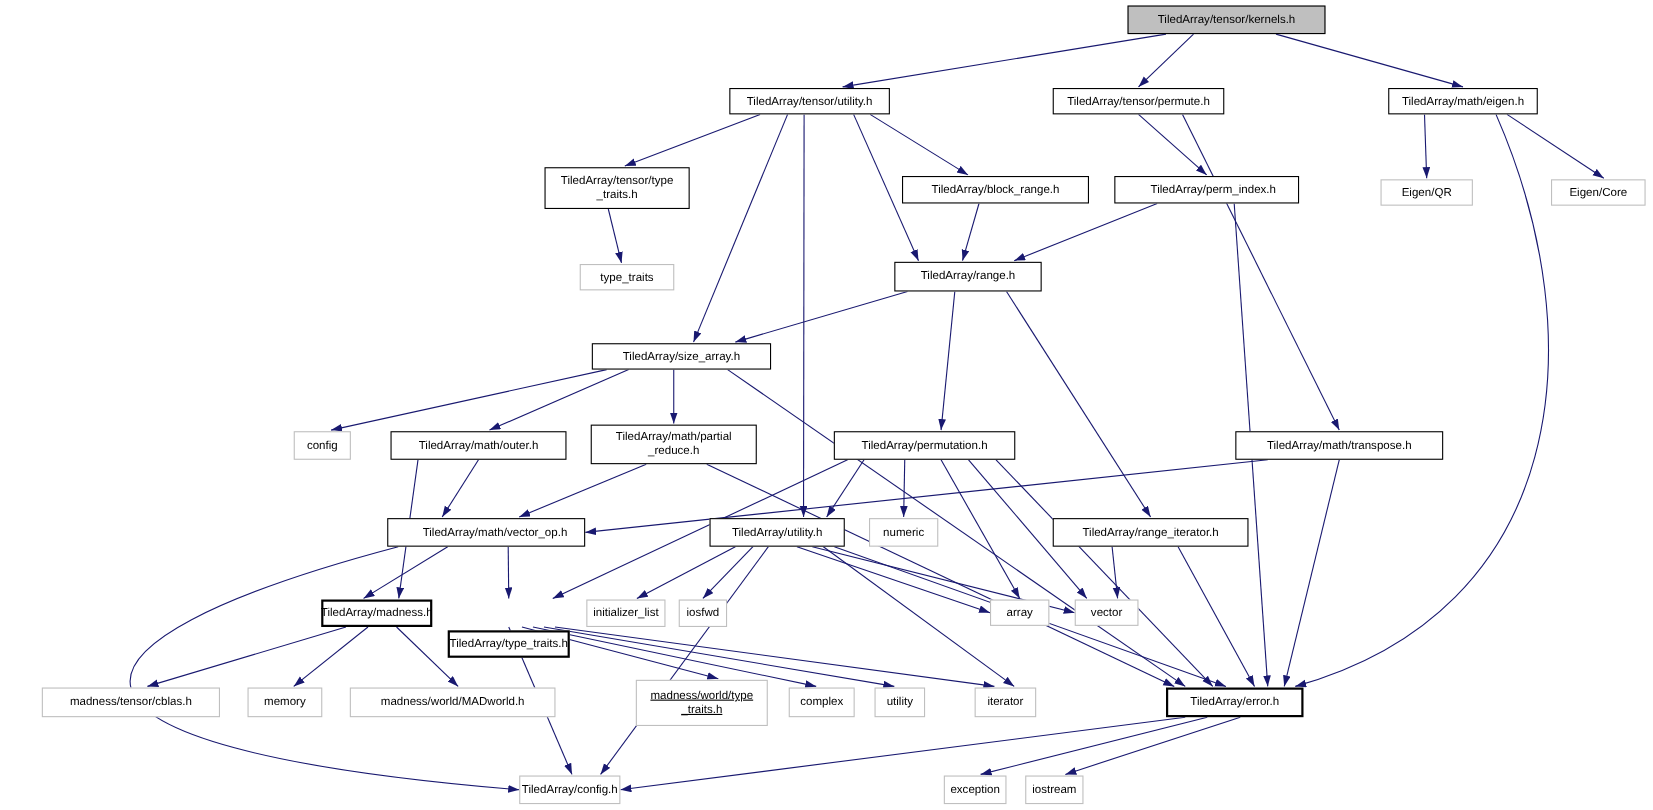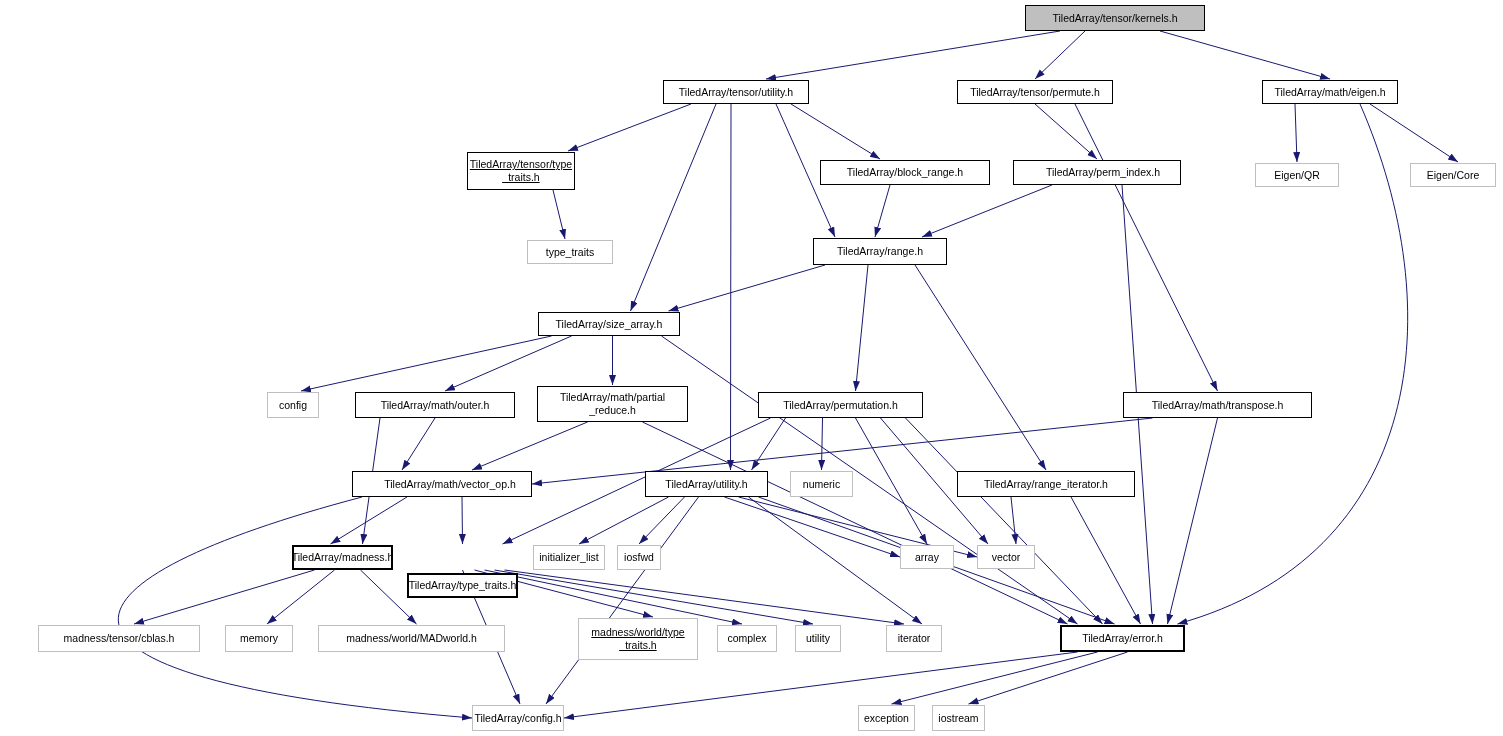--- a/index.html
+++ b/index.html
@@ -98,29 +98,29 @@
         <path d="M 1097.5 652 L 891.5 704" class="edge" marker-end="url(#arrow)"></path>
         <path d="M 1127.5 652 L 968.5 704" class="edge" marker-end="url(#arrow)"></path>
         <path d="M 1077.5 652 L 564 718" class="edge" marker-end="url(#arrow)"></path>
       </g>
   </svg>
   <div id="nodes">
       <div class="node root" style="left: 1025px; top: 5px; width: 180px; height: 26px;">TiledArray/tensor/kernels.h</div>
       <div class="node clickable" style="left: 663px; top: 80px; width: 146px; height: 24px;">TiledArray/tensor/utility.h</div>
       <div class="node clickable" style="left: 957px; top: 80px; width: 156px; height: 24px;">TiledArray/tensor/permute.h</div>
       <div class="node clickable" style="left: 1262px; top: 80px; width: 136px; height: 24px;">TiledArray/math/eigen.h</div>
-      <div class="node clickable" style="left: 467px; top: 152px; width: 108px; height: 38px; text-decoration: underline;">TiledArray/tensor/type
+      <div class="node clickable" style="left: 495px; top: 152px; width: 132px; height: 38px;">TiledArray/tensor/type
 _traits.h</div>
       <div class="node clickable" style="left: 820px; top: 160px; width: 170px; height: 25px;">TiledArray/block_range.h</div>
       <div class="node clickable" style="left: 1013px; top: 160px; width: 168px; height: 25px; padding-left: 12px;">TiledArray/perm_index.h</div>
       <div class="node external" style="left: 1255px; top: 163px; width: 84px; height: 24px;">Eigen/QR</div>
       <div class="node external" style="left: 1410px; top: 163px; width: 86px; height: 24px;">Eigen/Core</div>
       <div class="node external" style="left: 527px; top: 240px; width: 86px; height: 24px;">type_traits</div>
       <div class="node clickable" style="left: 813px; top: 238px; width: 134px; height: 27px;">TiledArray/range.h</div>
-      <div class="node clickable" style="left: 538px; top: 312px; width: 142px; height: 24px;">TiledArray/size_array.h</div>
+      <div class="node clickable" style="left: 538px; top: 312px; width: 163px; height: 24px;">TiledArray/size_array.h</div>
       <div class="node external" style="left: 267px; top: 392px; width: 52px; height: 26px;">config</div>
       <div class="node clickable" style="left: 355px; top: 392px; width: 160px; height: 26px;">TiledArray/math/outer.h</div>
       <div class="node clickable" style="left: 537px; top: 386px; width: 151px; height: 36px;">TiledArray/math/partial
 _reduce.h</div>
       <div class="node clickable" style="left: 758px; top: 392px; width: 165px; height: 26px;">TiledArray/permutation.h</div>
       <div class="node clickable" style="left: 1123px; top: 392px; width: 189px; height: 26px;">TiledArray/math/transpose.h</div>
       <div class="node clickable" style="left: 352px; top: 471px; width: 180px; height: 26px; padding-left: 16px;">TiledArray/math/vector_op.h</div>
       <div class="node clickable" style="left: 645px; top: 471px; width: 123px; height: 26px;">TiledArray/utility.h</div>
       <div class="node external" style="left: 790px; top: 471px; width: 63px; height: 26px;">numeric</div>
       <div class="node clickable" style="left: 957px; top: 471px; width: 178px; height: 26px;">TiledArray/range_iterator.h</div>

